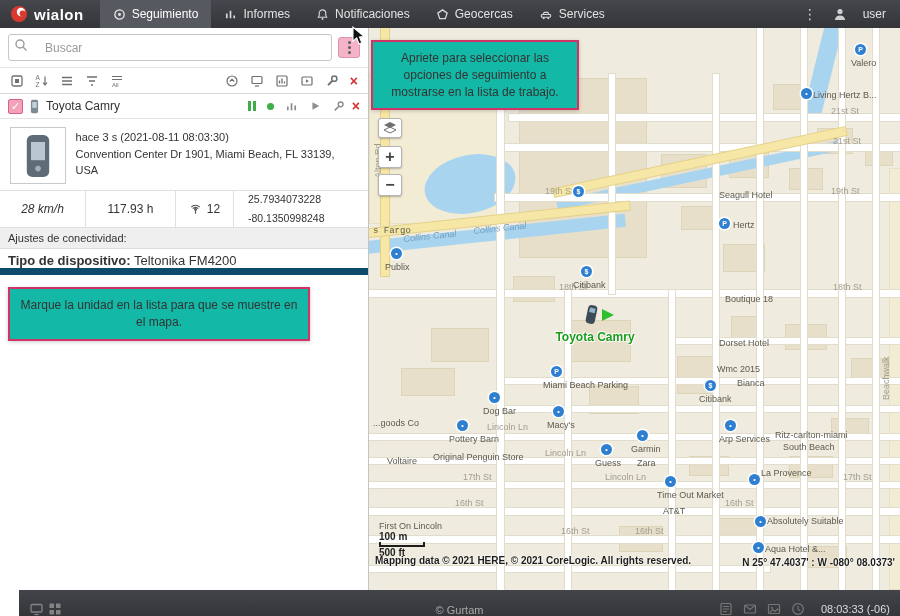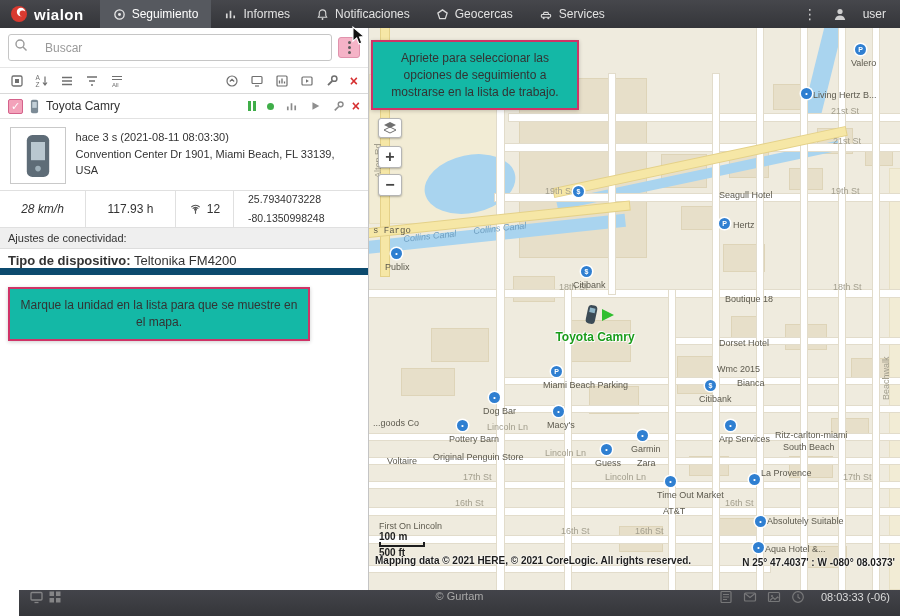--- a/index.html
+++ b/index.html
@@ -92,21 +92,21 @@
   .scale { position:absolute; left:10px; top:503px; z-index:40; font-size:10px; font-weight:bold; color:#1d1d1d; }
   .scale-bar { width:46px; height:5px; border-left:2px solid #1d1d1d; border-right:2px solid #1d1d1d; border-bottom:2px solid #1d1d1d; }
   .attribution { position:absolute; left:6px; top:527px; z-index:40; font-size:10px; font-weight:bold; color:#1d1d1d;
     text-shadow:0 0 2px #fff,0 0 2px #fff; }
   .map-pos { position:absolute; right:5px; top:529px; z-index:40; font-size:10px; font-weight:bold; color:#1d1d1d;
     text-shadow:0 0 2px #fff,0 0 2px #fff; }
 
   .cursor { position:absolute; left:352px; top:26px; z-index:200; }
 
   
-  .statusbar { height:26px; background:linear-gradient(#43444a,#35363a); display:flex; align-items:flex-start; gap:4px; padding:0 10px; position:relative; color:#9c9c9c;margin-left:19px; }
+  .statusbar { height:26px; background:linear-gradient(#43444a,#35363a); display:flex; align-items:flex-end; gap:4px; padding:0 10px; position:relative; color:#9c9c9c;margin-left:19px; }
   .sb-center { position:absolute; left:50%; transform:translateX(-50%); font-size:11px; color:#a8a8a8; }
   .sb-right { margin-left:auto; display:flex; align-items:center; gap:10px; }
   .sb-time { color:#dcdcdc; font-size:11px; margin-left:6px; }
   .sico { display:flex; align-items:center; cursor:pointer; opacity:.75; }
 </style>
 </head>
 <body>
 
 <div class="topbar">
   <div class="brand">

